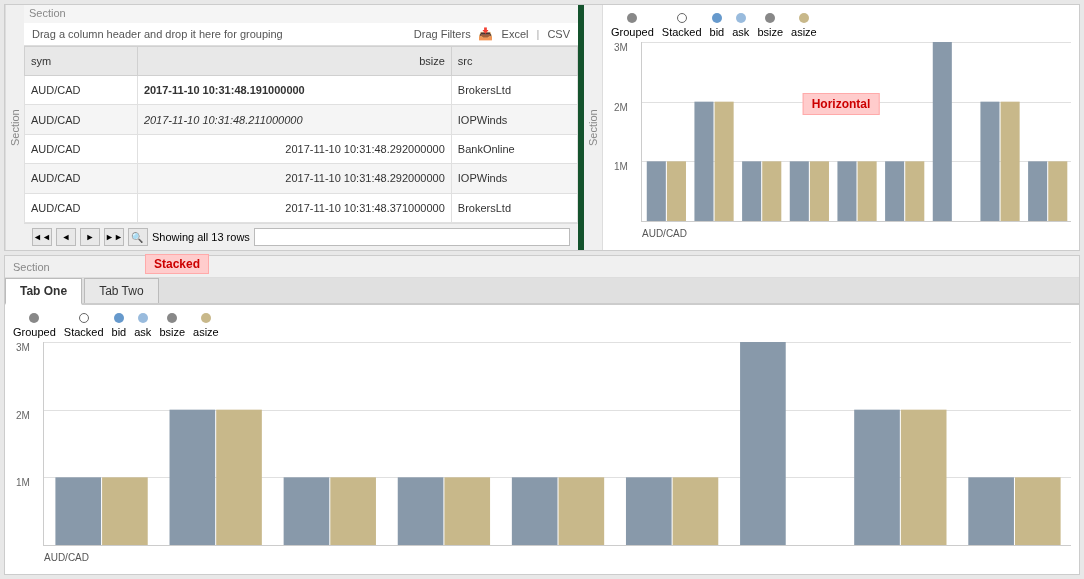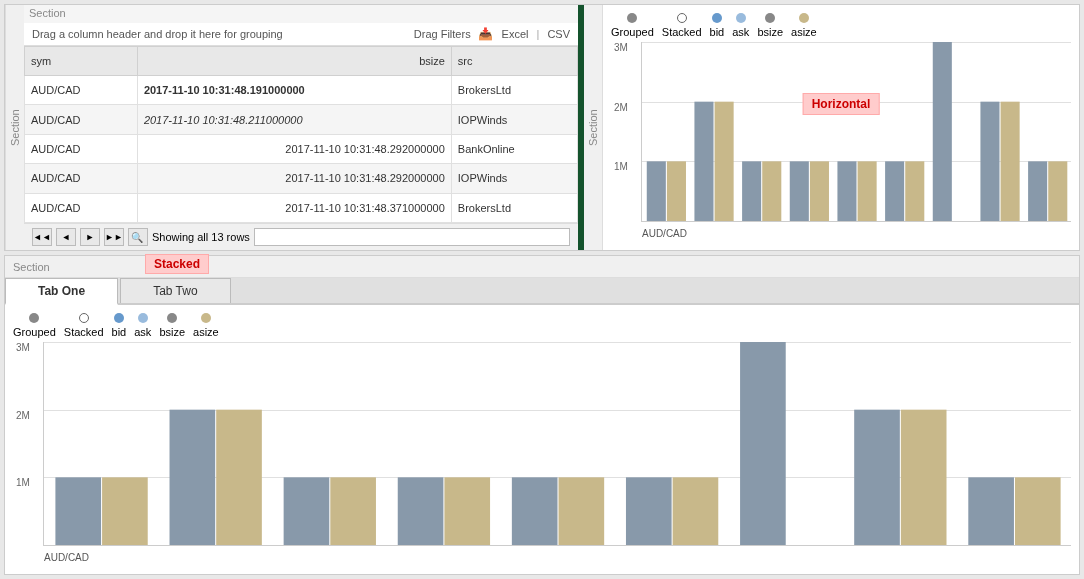--- a/index.html
+++ b/index.html
@@ -252,21 +252,21 @@
       z-index: 10;
     }
 
     .tabs-row {
       display: flex;
       background: #e0e0e0;
       border-bottom: 2px solid #ccc;
     }
 
     .tab {
-      padding: 5px 32px;
+      padding: 5px 14px;
       cursor: pointer;
       font-size: 12px;
       border: 1px solid #bbb;
       border-bottom: none;
       background: #e8e8e8;
       color: #333;
       margin-right: 2px;
     }
 
     .tab.active {

